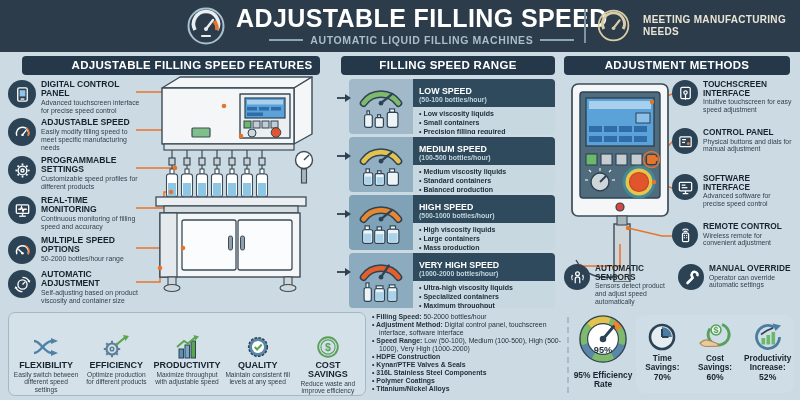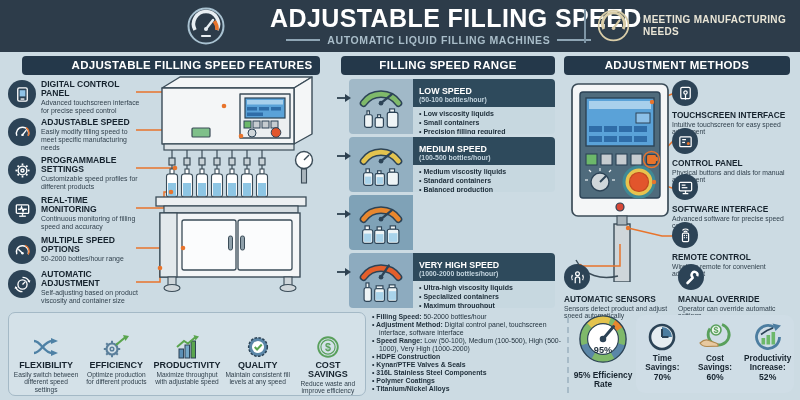--- a/index.html
+++ b/index.html
@@ -4,21 +4,21 @@
 <style>
   * { margin:0; padding:0; box-sizing:border-box; }
   html,body { width:800px; height:400px; }
   body { font-family:"Liberation Sans", sans-serif; }
   .stage { position:relative; width:800px; height:400px; background:#ccdbe3; overflow:hidden; }
 
   
   .topbar { position:absolute; left:0; top:0; width:800px; height:52px; background:#2d3c4a; }
   .header-center { position:absolute; left:186px; top:6px; display:flex; align-items:center; gap:10px; }
   .h-titles { display:flex; flex-direction:column; align-items:center; }
-  .h-title { font-size:25px; font-weight:bold; color:#ffffff; letter-spacing:.4px; line-height:1; white-space:nowrap;margin-left:34px; }
+  .h-title { font-size:25px; font-weight:bold; color:#ffffff; letter-spacing:.4px; line-height:1; white-space:nowrap; }
   .h-sub-row { display:flex; align-items:center; gap:7px; margin-top:3px; }
   .h-line { width:34px; height:2px; background:#8fa6b5; }
   .h-sub { font-size:10.5px; font-weight:bold; color:#a9bdc9; letter-spacing:.6px; white-space:nowrap; }
   .header-divider { position:absolute; left:584px; top:9px; width:2px; height:34px; background:#7e95a5; }
   .header-right { position:absolute; left:596px; top:8px; display:flex; align-items:center; gap:12px; }
   .h-tag { width:150px; font-size:10px; font-weight:bold; color:#e9e5d6; line-height:1.2; letter-spacing:.3px; }
 
   
   .ptitle { position:absolute; background:#24384a; color:#fff; font-weight:bold; text-align:center; border-radius:4px; letter-spacing:.3px; }
 
@@ -44,21 +44,21 @@
   .srow-range { font-size:6.9px; font-weight:bold; color:#c3d4de; line-height:1.1; }
   .srow-bullets { list-style:none; padding:2px 3px 0 6px; }
   .srow-bullets li { font-size:7px; font-weight:bold; color:#1c2c38; line-height:1.32; }
   .srow-bullets li::before { content:"• "; }
   .srow-arrow { position:absolute; left:-12px; top:14px; }
 
   
   .panel-right { position:absolute; left:560px; top:56px; width:234px; height:253px; }
   .panel-right .ptitle { top:0; left:4px; right:4px; height:19px; font-size:11.5px; line-height:19px; }
   .cpanel { position:absolute; left:2px; top:20px; width:124px; height:206px; }
-  .method { position:absolute; display:flex; gap:5px;flex-direction:column; }
+  .method { position:absolute; display:flex; gap:5px; }
   .m-ic { width:26px; height:26px; border-radius:50%; background:#2c4356; flex:none; display:flex; align-items:center; justify-content:center; }
   .m-t { font-size:8.3px; font-weight:bold; color:#16232e; line-height:1.05; }
   .m-d { font-size:6.8px; color:#32424e; line-height:1.13; margin-top:1px; }
 
   
   .panel-benefits { position:absolute; left:8px; top:312px; width:358px; height:84px; background:#d4e1e8; border:1px solid #a4b9c6; border-radius:7px; }
   .panel-benefits .ptitle { top:-1px; left:-1px; right:-1px; height:19px; font-size:10.8px; line-height:19px; border-radius:7px 7px 0 0; }
   .bens { position:absolute; top:20px; left:2px; right:2px; display:flex; }
   .ben { flex:1; text-align:center; padding:0 2px; }
   .ben-ic { height:27px; display:flex; align-items:center; justify-content:center; }
@@ -428,20 +428,31 @@
             <rect x="39.5" y="26" width="5.5" height="3.5"></rect>
               <rect x="36.5" y="29.5" width="12" height="14.5" rx="2"></rect>
           </g>
           <g fill="#a9d3ea">
               <rect x="12.5" y="34" width="7.5" height="8.5"></rect>
               <rect x="25" y="34.5" width="7.5" height="8"></rect>
               <rect x="38" y="33.5" width="9" height="9"></rect>
             </g>
         </svg>
       </div>
+      <div class="srow-body">
+        <div class="srow-head">
+            <div class="srow-name">HIGH SPEED</div>
+            <div class="srow-range">(500-1000 bottles/hour)</div>
+          </div>
+        <ul class="srow-bullets">
+          <li>High viscosity liquids</li>
+          <li>Large containers</li>
+          <li>Mass production</li>
+        </ul>
+      </div>
     </div>
 
     <div class="srow r3" style="top:197px">
       <svg class="srow-arrow" width="14" height="10">
           <line x1="0" y1="5" x2="8" y2="5" stroke="#2d4050" stroke-width="1.8"></line>
           <polygon points="8,1 14,5 8,9" fill="#2d4050"></polygon>
         </svg>
       <div class="srow-tile">
         <svg width="58" height="46" viewBox="0 0 60 46">
           <path d="M12 19 A22 22 0 0 1 48 19" fill="none" stroke="#2c4356" stroke-width="8" stroke-linecap="round"></path>

